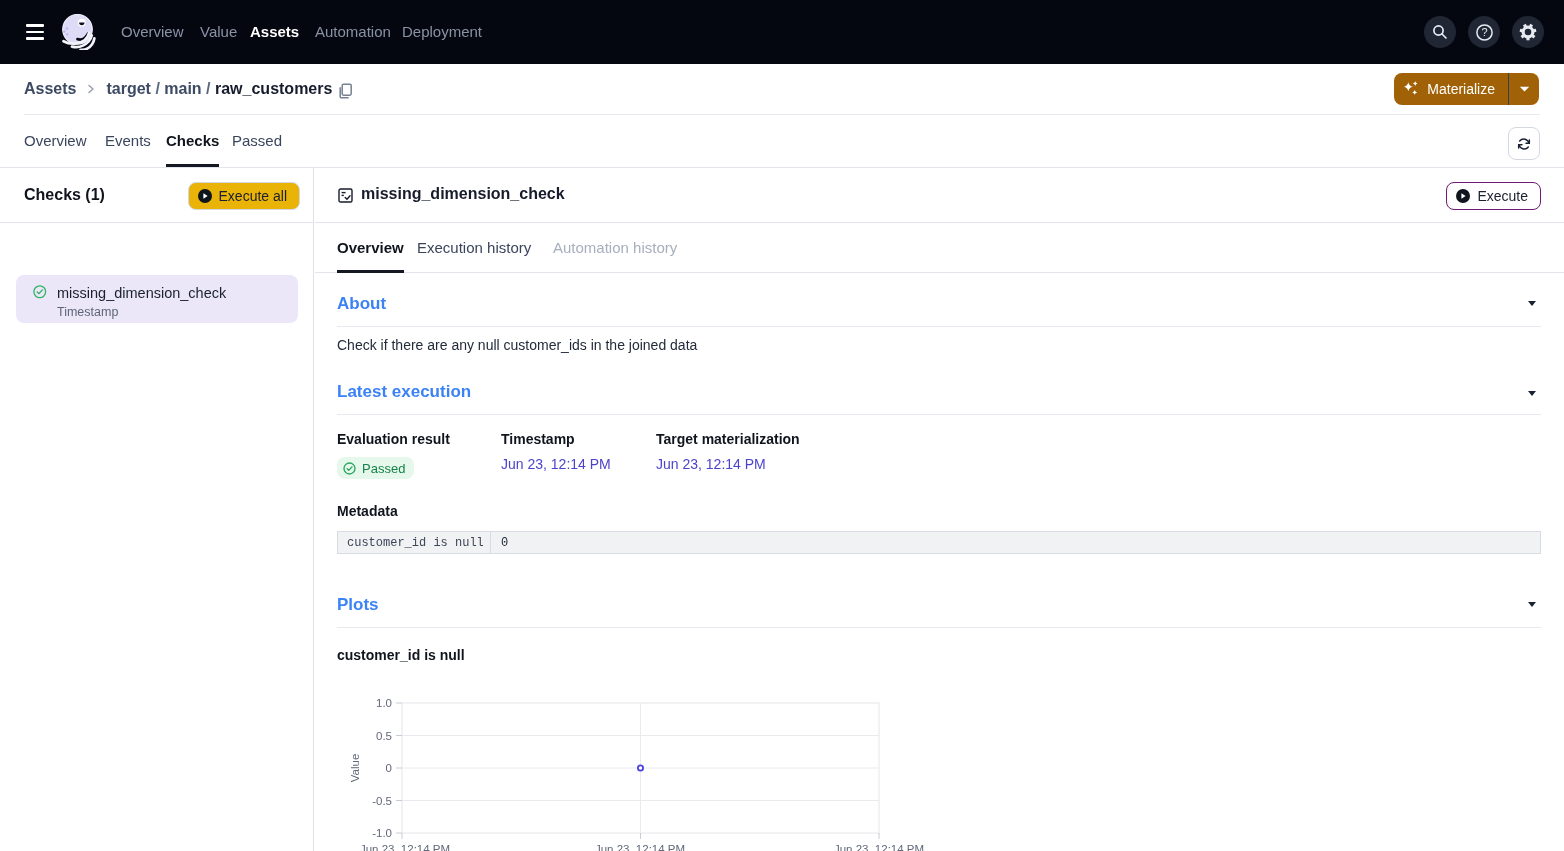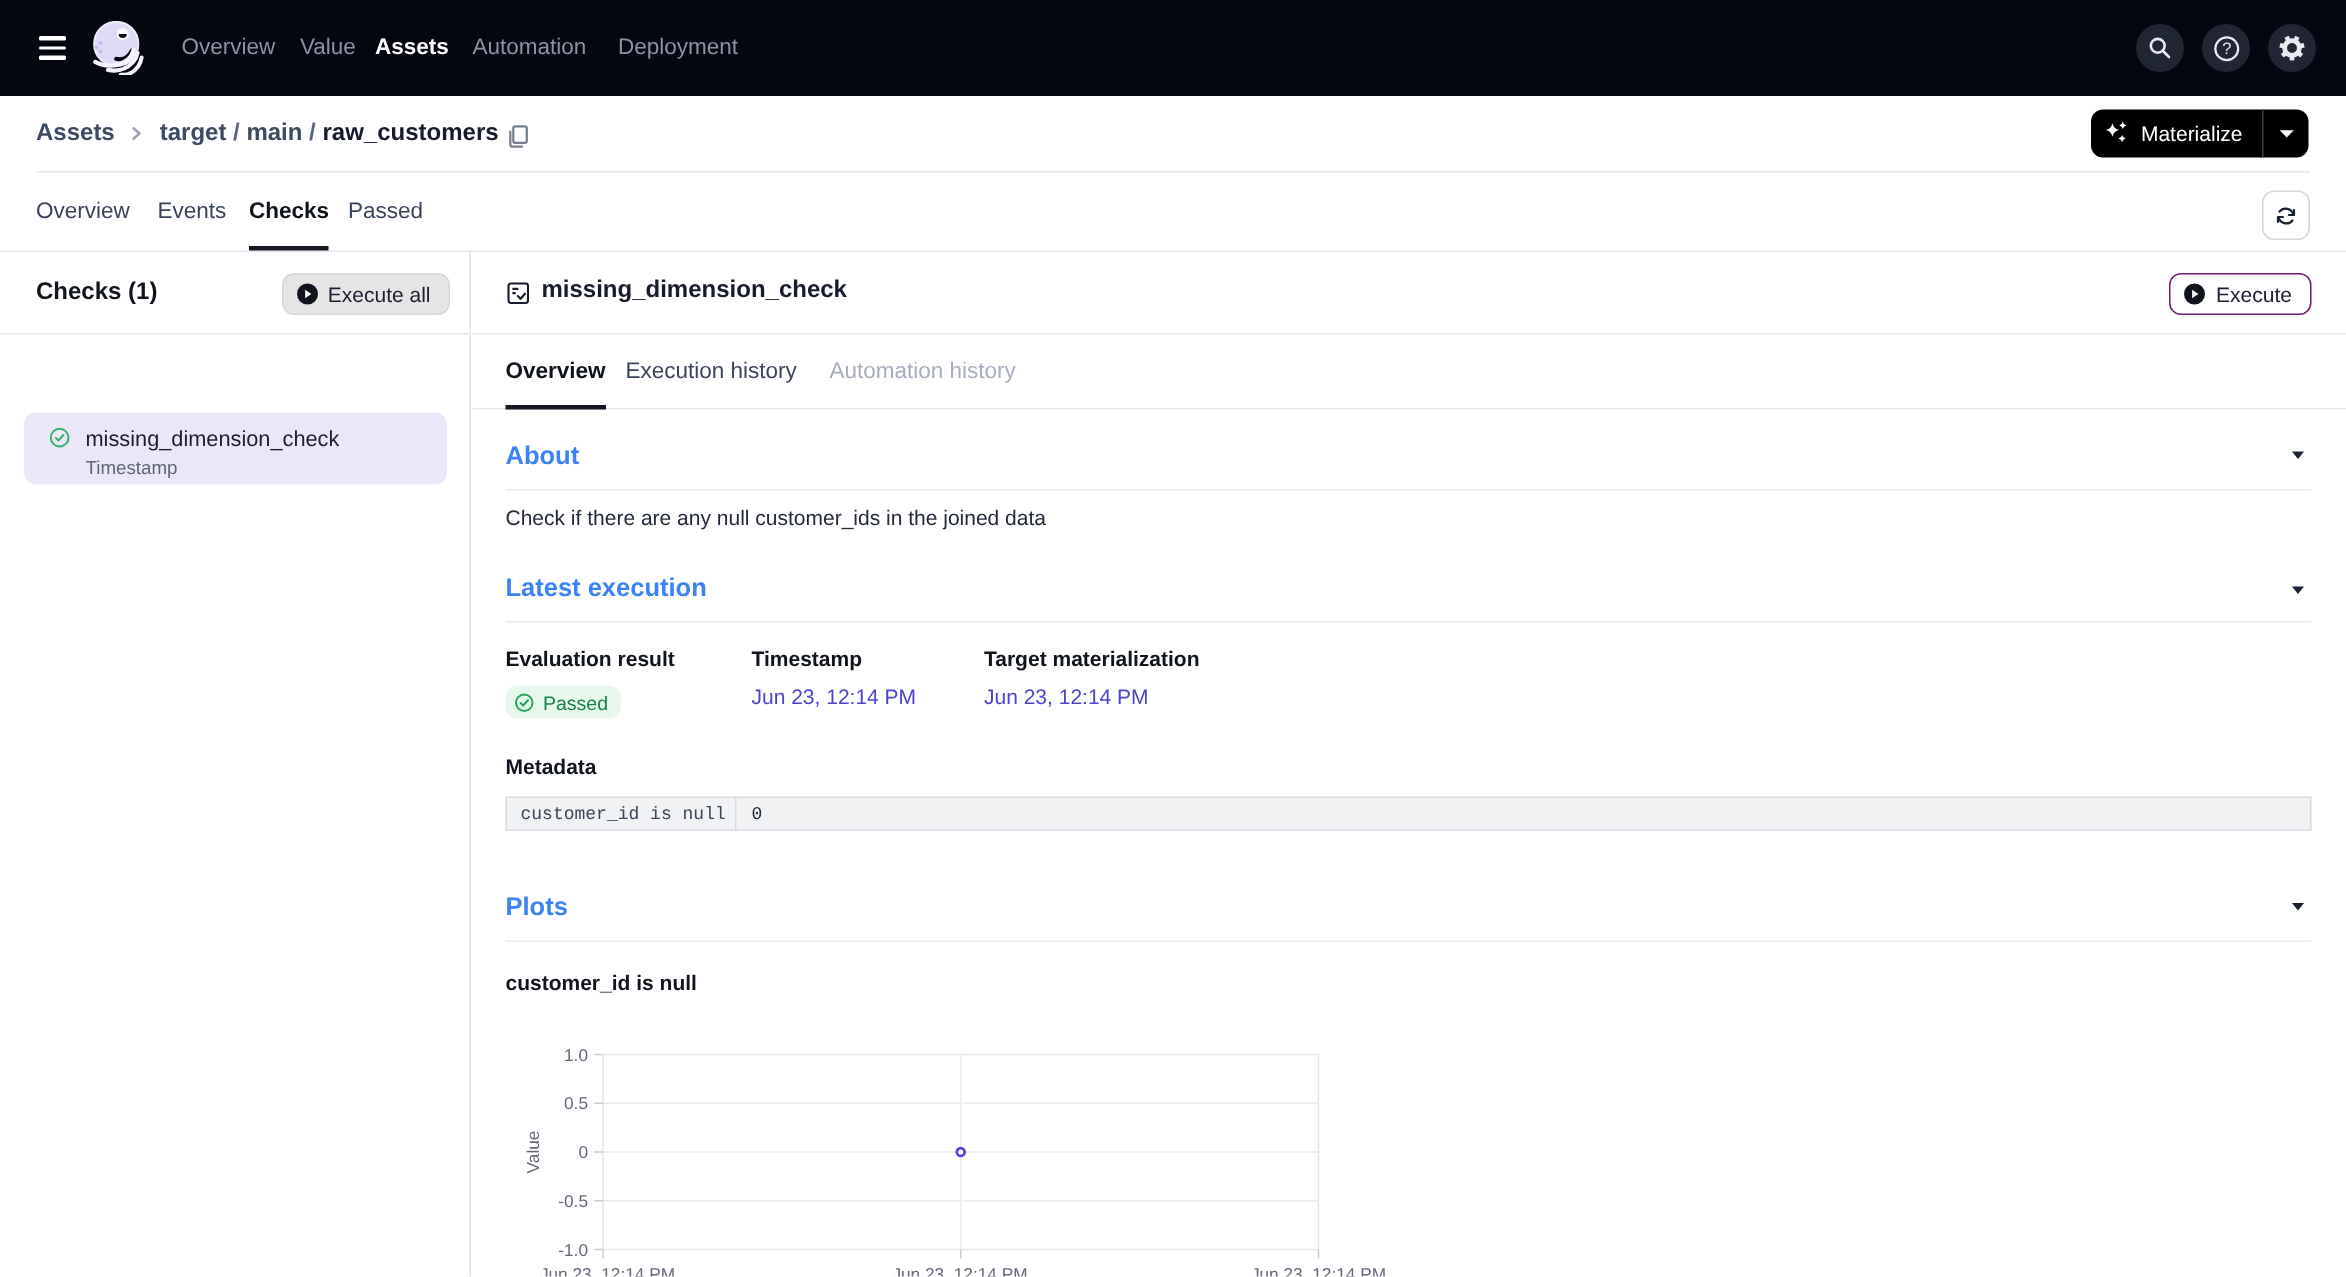--- a/index.html
+++ b/index.html
@@ -14,34 +14,34 @@
   .topicons { position:absolute; right:20px; top:16px; display:flex; gap:12px; }
   .ticon { width:32px; height:32px; border-radius:50%; background:#212634; display:flex; align-items:center; justify-content:center; }
 
   .crumbrow { position:absolute; left:0; top:64px; width:1564px; height:51px; }
   .crumbrow .inner { position:absolute; left:24px; right:24px; bottom:0; height:1px; background:#e7e9ee; }
   .crumb { position:absolute; left:24px; top:16px; font-size:16px; color:#3d4a63; display:flex; align-items:center; }
   .crumb .lnk { font-weight:600; color:#3d4a63; }
   .crumb .chev { color:#9aa2b2; margin:0 10px; font-size:13px; }
   .crumb .mid { font-weight:600; color:#3d4a63; }
   .crumb .last { font-weight:700; color:#161c2c; }
-  .matbtn { position:absolute; right:25px; top:73px; height:32px; background:#000000; border-radius:8px; display:flex; align-items:center; color:#fff; }
+  .matbtn { position:absolute; right:25px; top:73px; height:32px; background:#a16207; border-radius:8px; display:flex; align-items:center; color:#fff; }
   .matbtn .main { display:flex; align-items:center; padding:0 13px 0 8px; font-size:14px; font-weight:500; }
   .matbtn .sep { width:1px; height:32px; background:#3a4052; }
   .matbtn .caret { width:30px; display:flex; align-items:center; justify-content:center; height:32px;}
 
   .tabsrow { position:absolute; left:0; top:115px; width:1564px; height:53px; border-bottom:1px solid #e3e5ea; }
   .tabsrow .tab { position:absolute; top:0; height:52px; line-height:52px; font-size:15px; color:#3a455c; font-weight:500; }
   .tabsrow .tab.active { color:#10141d; font-weight:700; border-bottom:3px solid #141823; height:52px; }
   .refreshbtn { position:absolute; right:24px; top:127px; width:32px; height:33px; border:1px solid #d3d7e0; border-radius:8px; display:flex; align-items:center; justify-content:center; background:#fff; }
 
   .leftpanel { position:absolute; left:0; top:168px; width:314px; height:683px; border-right:1px solid #dfe2e8; }
   .lp-head { position:absolute; left:0; top:0; width:100%; height:55px; border-bottom:1px solid #e3e5ea; }
   .lp-head h2 { position:absolute; left:24px; top:18px; font-size:16px; color:#10141d; font-weight:700; }
-  .execall { position:absolute; right:13px; top:14px; height:28px; border:1px solid #d3d7e0; border-radius:8px; background:#e5e5e5; display:flex; align-items:center; padding:0 12px 0 8px; font-size:14px; color:#1a202e; gap:6px; }
+  .execall { position:absolute; right:13px; top:14px; height:28px; border:1px solid #d3d7e0; border-radius:8px; background:#eab308; display:flex; align-items:center; padding:0 12px 0 8px; font-size:14px; color:#1a202e; gap:6px; }
   .filter { position:absolute; left:16px; top:68px; width:282px; height:30px; border:1px solid #d0d4dd; border-radius:8px; display:flex; align-items:center; padding:0 8px; gap:6px; }
   .filter span { color:#8d95a6; font-size:14px; }
   .checkitem { position:absolute; left:16px; top:107px; width:282px; height:48px; background:#ece7f8; border-radius:8px; }
   .checkitem .ttl { position:absolute; left:41px; top:9.5px; font-size:14.5px; color:#1a202e; }
   .checkitem .sub { position:absolute; left:41px; top:29.5px; font-size:12.5px; color:#5d6678; }
   .checkitem svg { position:absolute; left:17px; top:10px; }
 
   .rp { position:absolute; left:315px; top:168px; width:1249px; height:683px; }
   .rp-head { position:absolute; left:0; top:0; width:100%; height:55px; border-bottom:1px solid #e3e5ea; }
   .rp-title { position:absolute; left:46px; top:17px; font-size:16px; font-weight:700; color:#161c2c; }
@@ -82,21 +82,21 @@
     <circle cx="21.8" cy="8.8" r="4" fill="#fdfdff"></circle>
     <path d="M19.1 8.6 a2.7 2.7 0 1 0 5.4 0 z" fill="#10131f"></path>
     <rect x="5.9" y="13.4" width="2.3" height="2.3" rx="0.5" fill="#bfb9ef" transform="rotate(45 7 14.5)"></rect>
     <rect x="3.2" y="16.4" width="2.3" height="2.3" rx="0.5" fill="#bfb9ef" transform="rotate(45 4.3 17.5)"></rect>
     <rect x="6.1" y="19.1" width="2.3" height="2.3" rx="0.5" fill="#bfb9ef" transform="rotate(45 7.2 20.2)"></rect>
   </svg>
   <a class="nav" style="left:121px">Overview</a>
     <a class="nav" style="left:200px">Value</a>
     <a class="nav active" style="left:250px">Assets</a>
     <a class="nav" style="left:315px">Automation</a>
-    <a class="nav" style="left:412px">Deployment</a>
+    <a class="nav" style="left:402px">Deployment</a>
   <div class="topicons">
     <div class="ticon">
         <svg width="18" height="18" viewBox="0 0 18 18">
           <circle cx="7.5" cy="7.5" r="4.6" stroke="#e8eaf2" stroke-width="1.7" fill="none"></circle>
           <line x1="11" y1="11" x2="15" y2="15" stroke="#e8eaf2" stroke-width="1.7" stroke-linecap="round"></line>
         </svg>
       </div>
     <div class="ticon">
         <svg width="19" height="19" viewBox="0 0 19 19">
           <circle cx="9.5" cy="9.5" r="7.6" stroke="#e8eaf2" stroke-width="1.5" fill="none"></circle>

